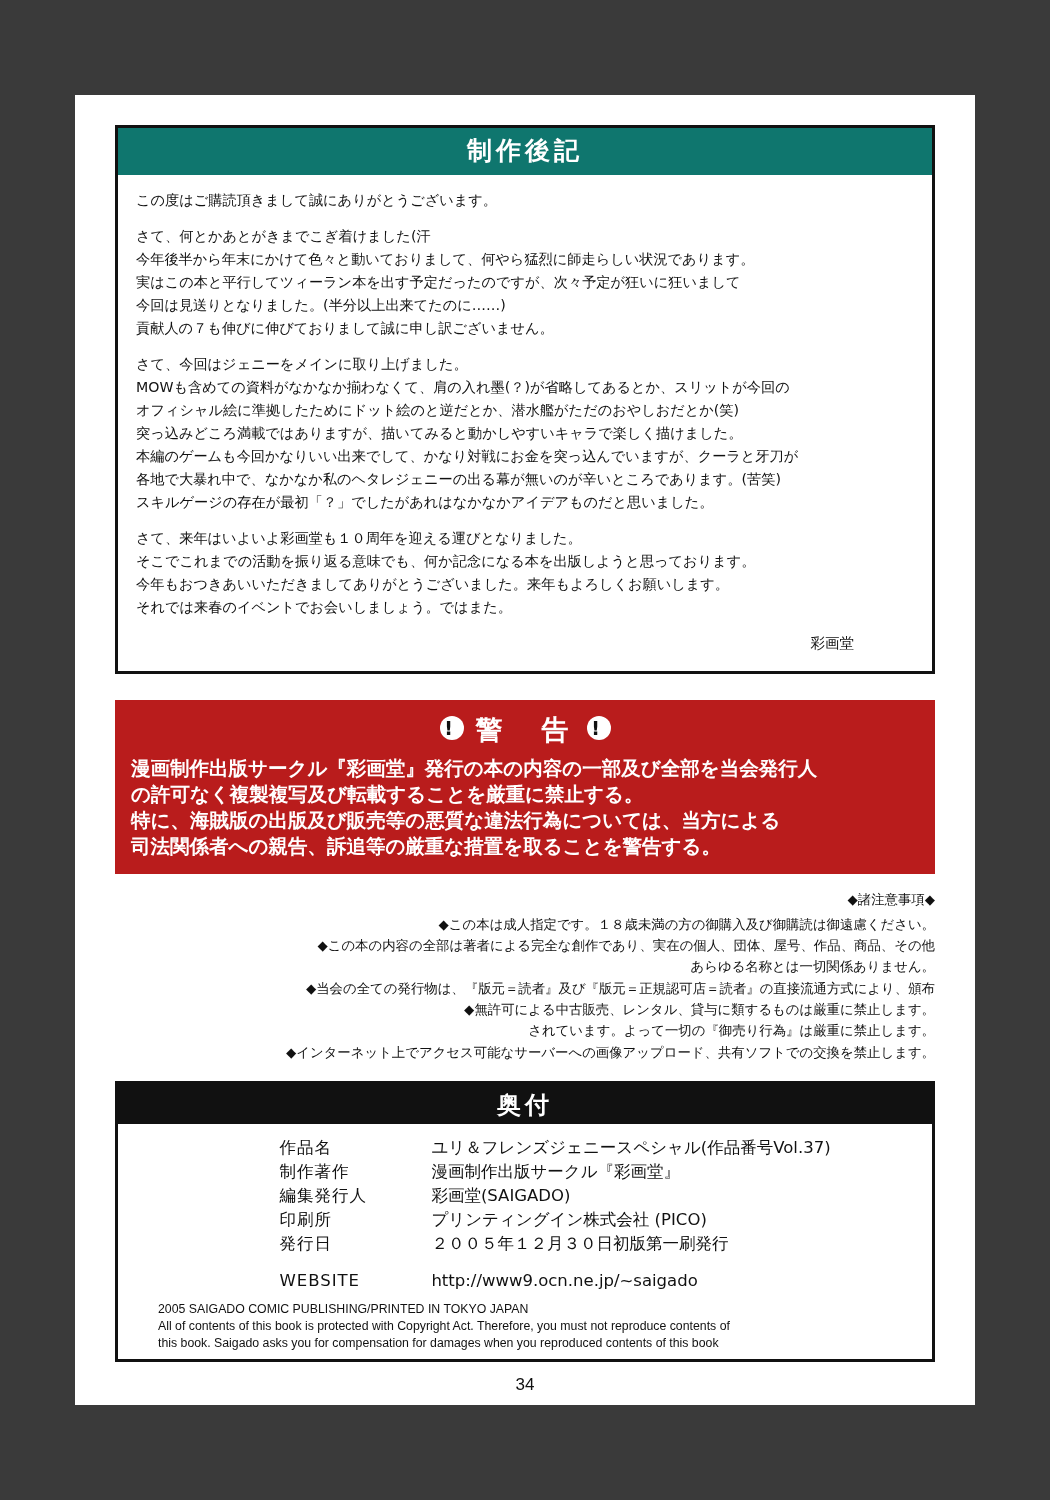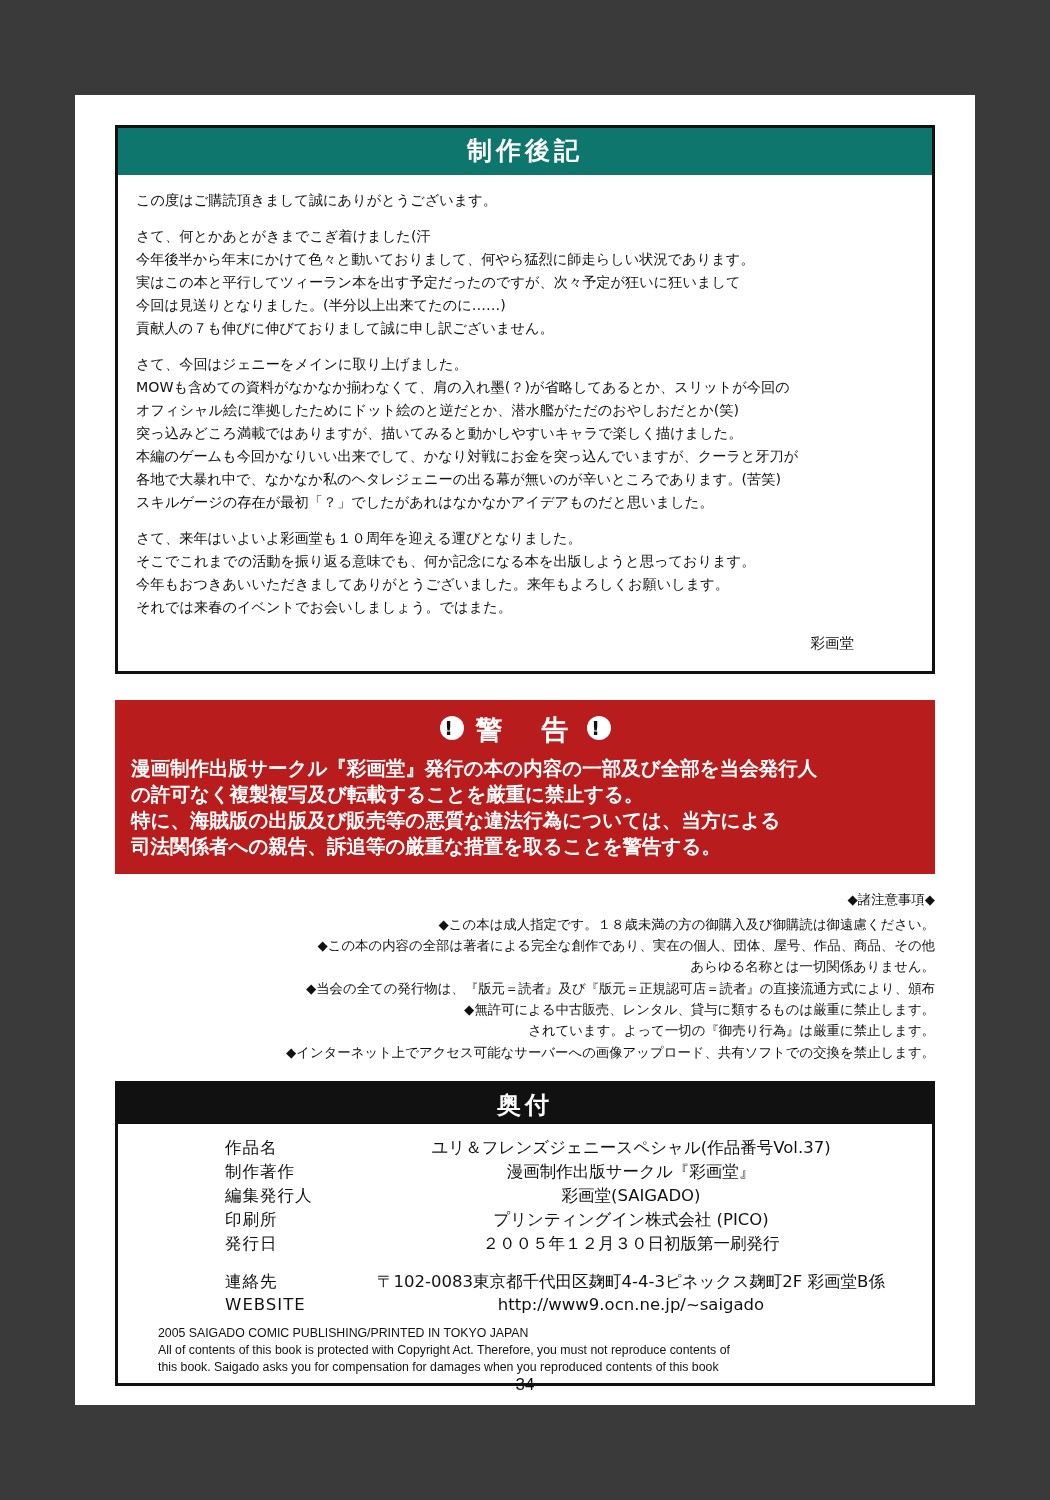--- a/index.html
+++ b/index.html
@@ -154,21 +154,20 @@
   table.meta td.k {
     text-align: left;
     width: 130px;
     padding-left: 60px;
     letter-spacing: 1px;
     white-space: nowrap;
   }
   table.meta td.v {
     padding-left: 22px;
     white-space: nowrap;
-    text-align: center;
   }
   .meta-gap td { height: 12px; }
 
   .copyright {
     margin-top: 10px;
     padding-left: 30px;
     font-size: 12.3px;
     line-height: 1.36;
     color: #111;
     font-family: "Liberation Sans", sans-serif;
@@ -267,24 +266,20 @@
             </tr>
             <tr>
               <td class="k">発行日</td>
               <td class="v">２００５年１２月３０日初版第一刷発行</td>
             </tr>
             <tr class="meta-gap">
                 <td></td>
                 <td></td>
               </tr>
             <tr>
-              <td class="k">連絡先</td>
-              <td class="v">〒102-0083東京都千代田区麹町4-4-3ピネックス麹町2F 彩画堂B係</td>
-            </tr>
-            <tr>
               <td class="k">WEBSITE</td>
               <td class="v">http://www9.ocn.ne.jp/~saigado</td>
             </tr>
           </tbody>
         </table>
         <div class="copyright">
           <div>2005 SAIGADO COMIC PUBLISHING/PRINTED IN TOKYO JAPAN</div>
           <div>All of contents of this book is protected with Copyright Act. Therefore, you must not reproduce contents of</div>
           <div>this book. Saigado asks you for compensation for damages when you reproduced contents of this book</div>
         </div>

